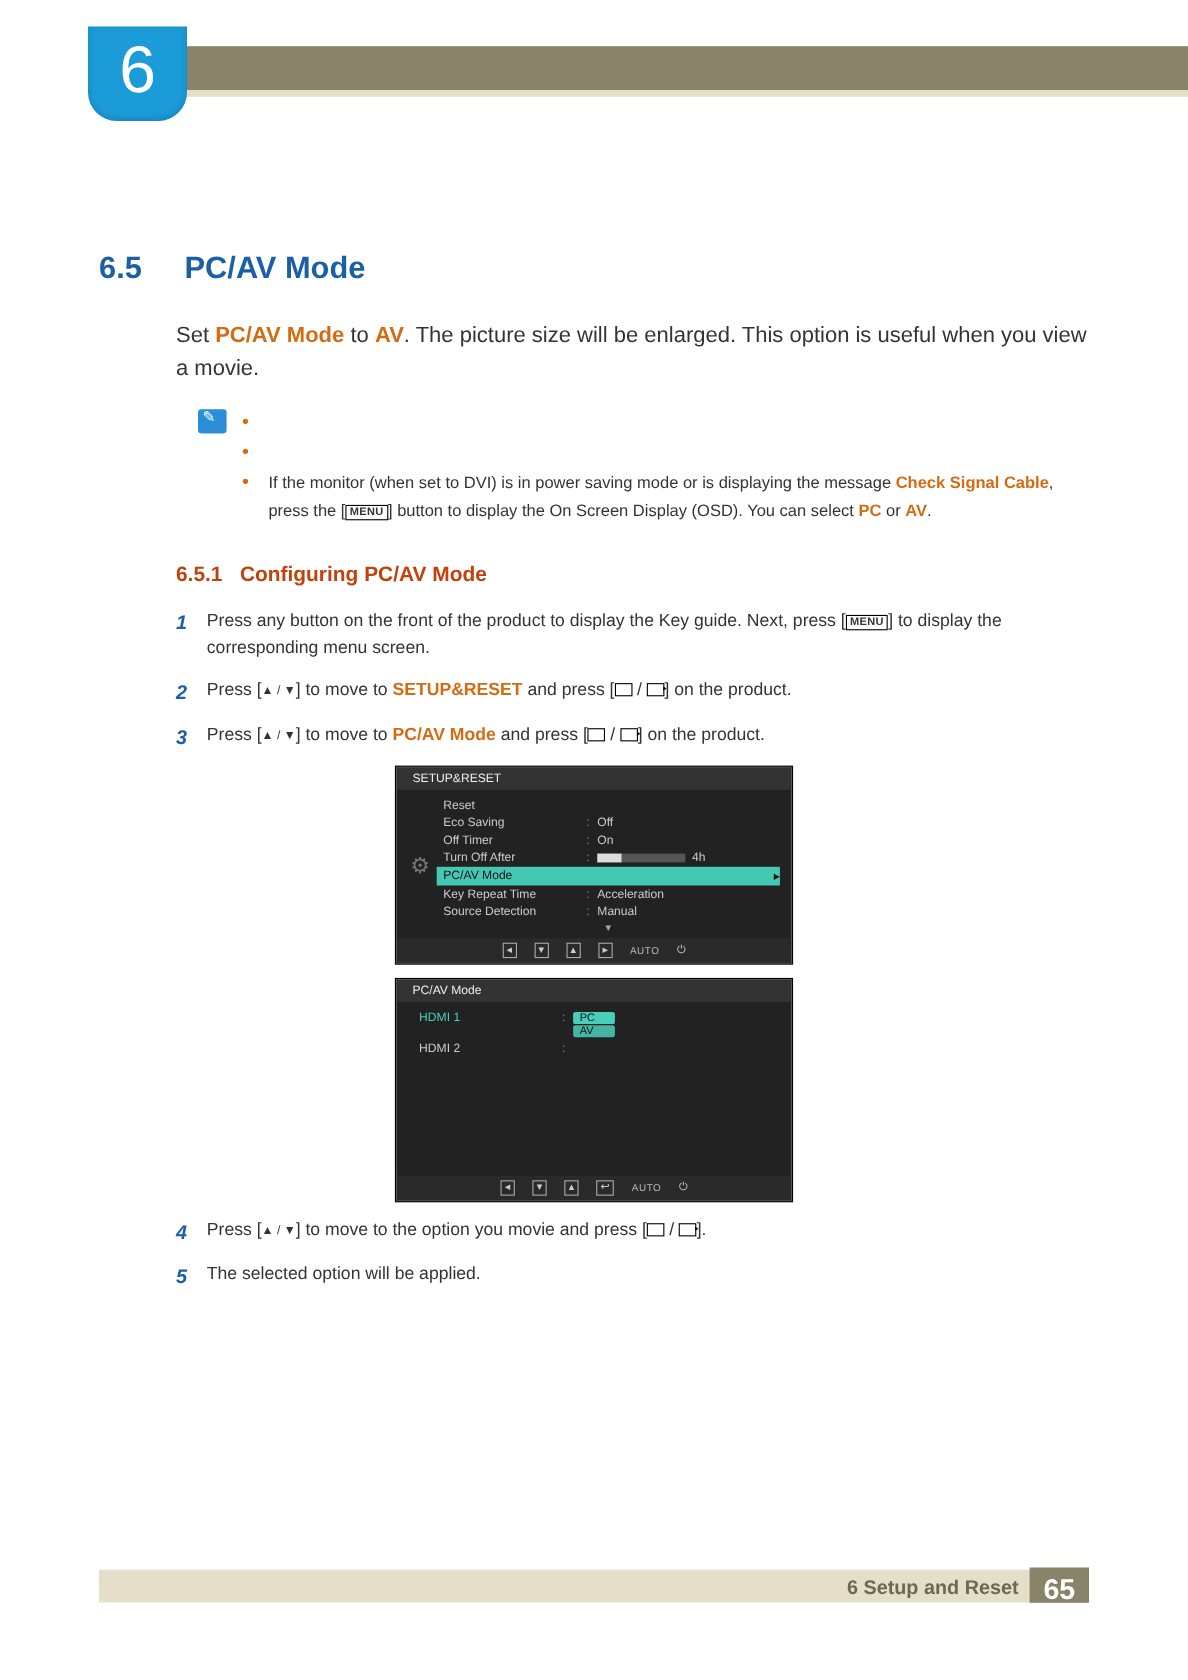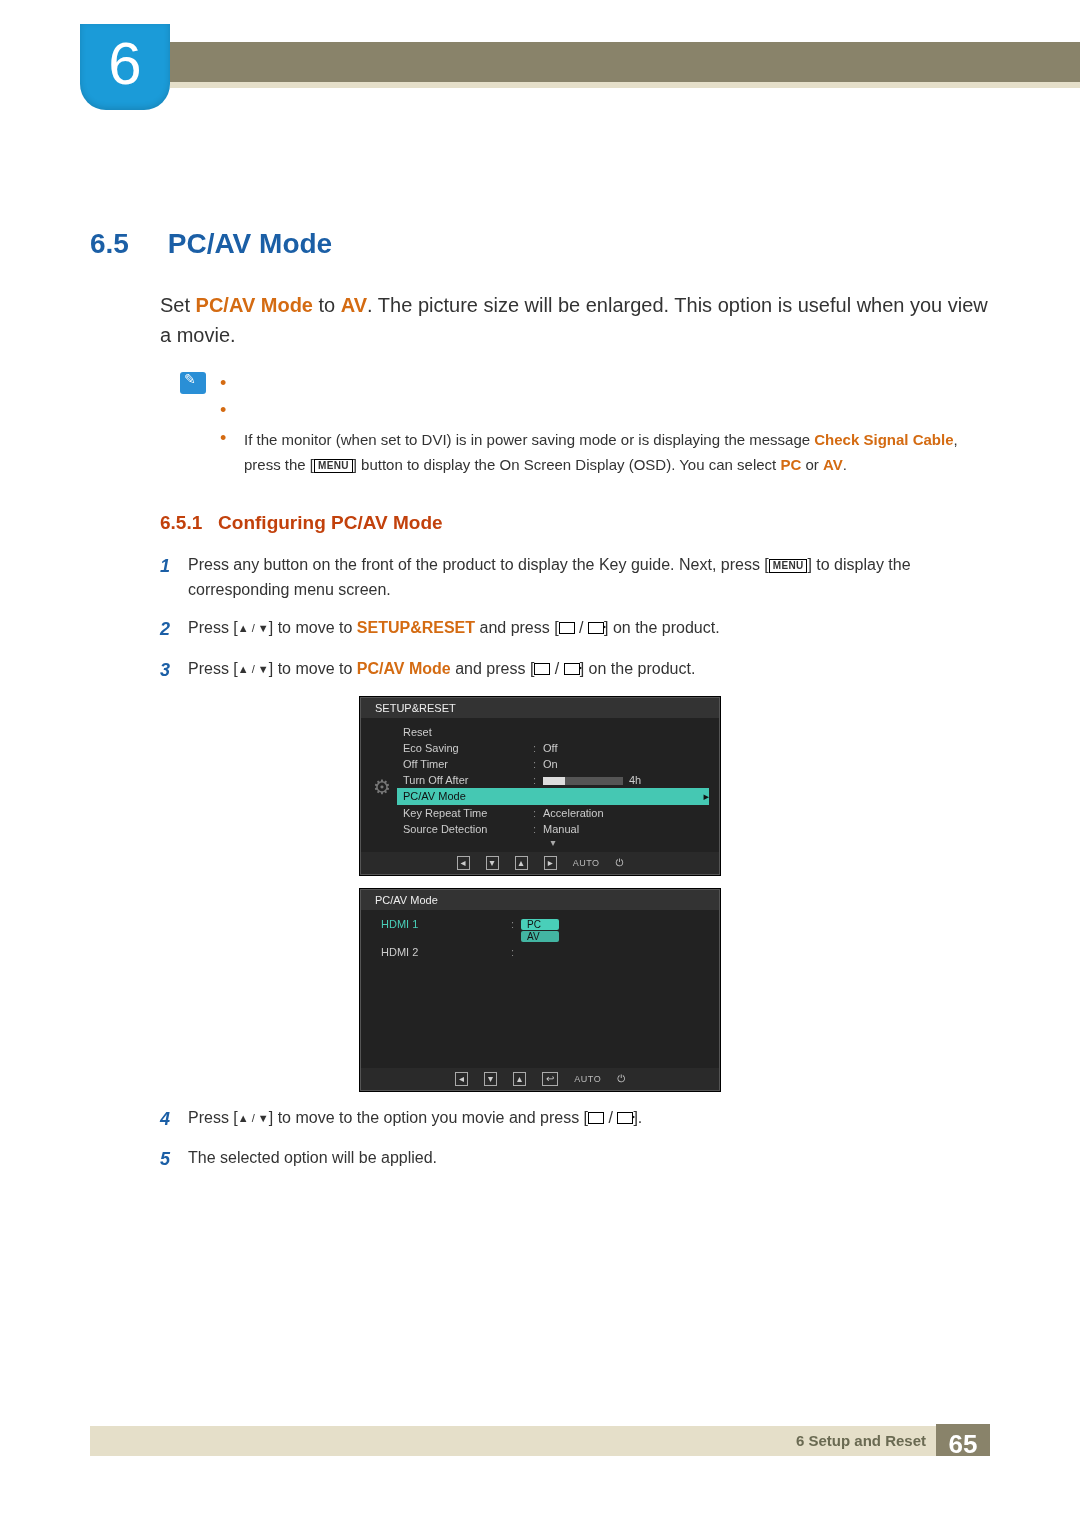--- a/index.html
+++ b/index.html
@@ -308,21 +308,21 @@
     font-weight:bold;
     display:flex;
     align-items:center;
     justify-content:center;
   }
   .footer-text{
     position:absolute;
     right:154px;
     top:6px;
     color:#6a6a52;
-    font-size:15px;
+    font-size:18px;
     font-weight:bold;
   }
 </style>
 </head>
 <body>
 
 <div class="top-banner">
   <div class="stripe"></div>
   <div class="chapter-badge">6</div>
 </div>

